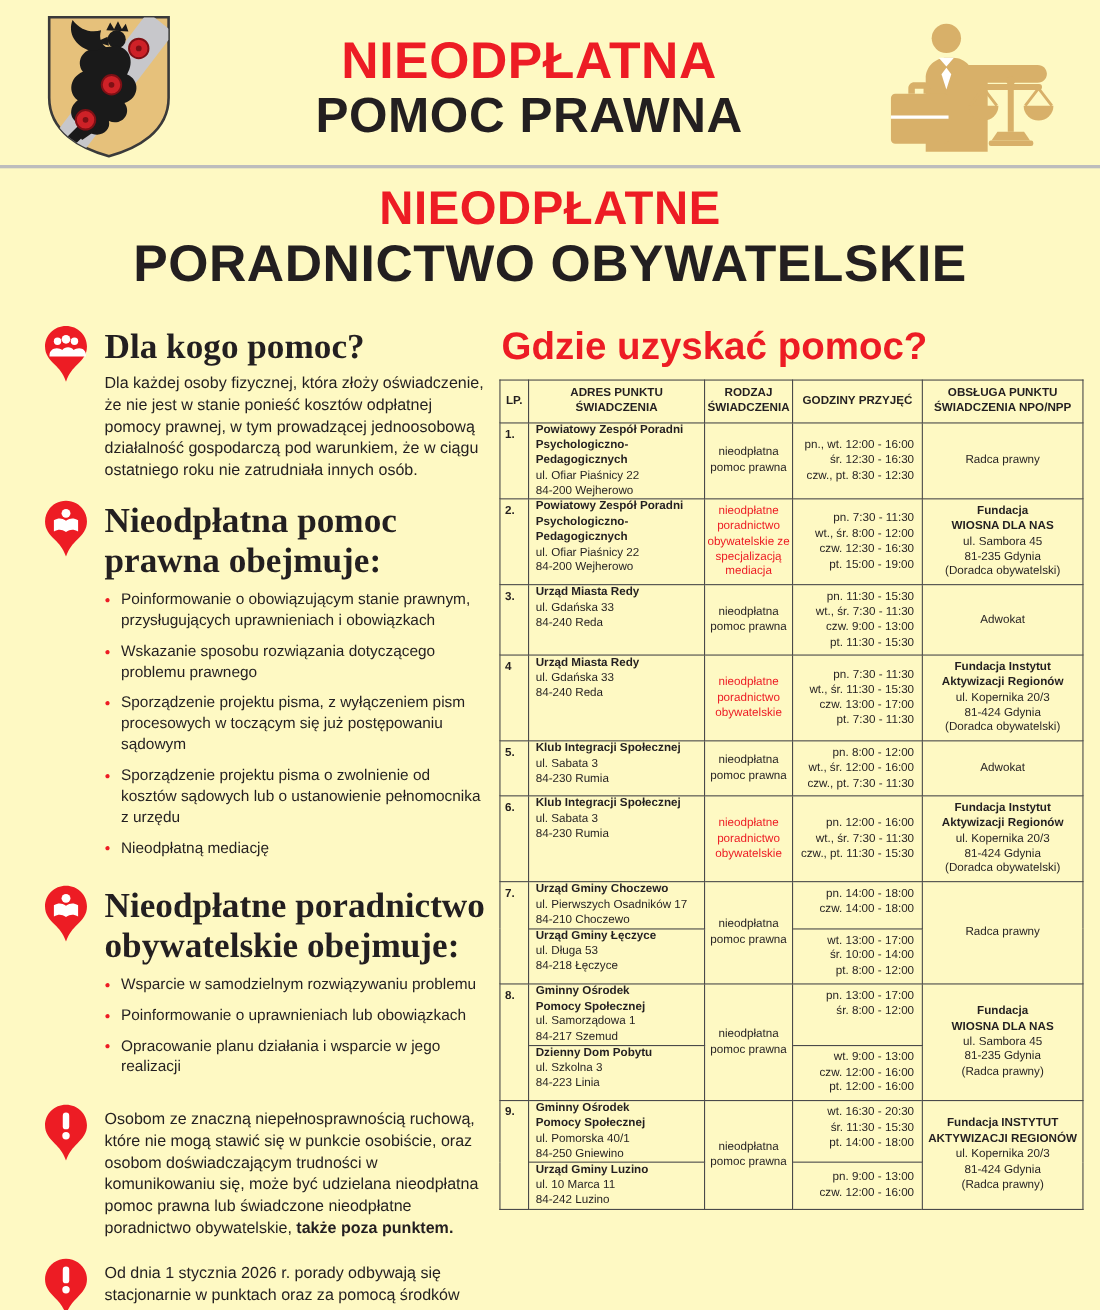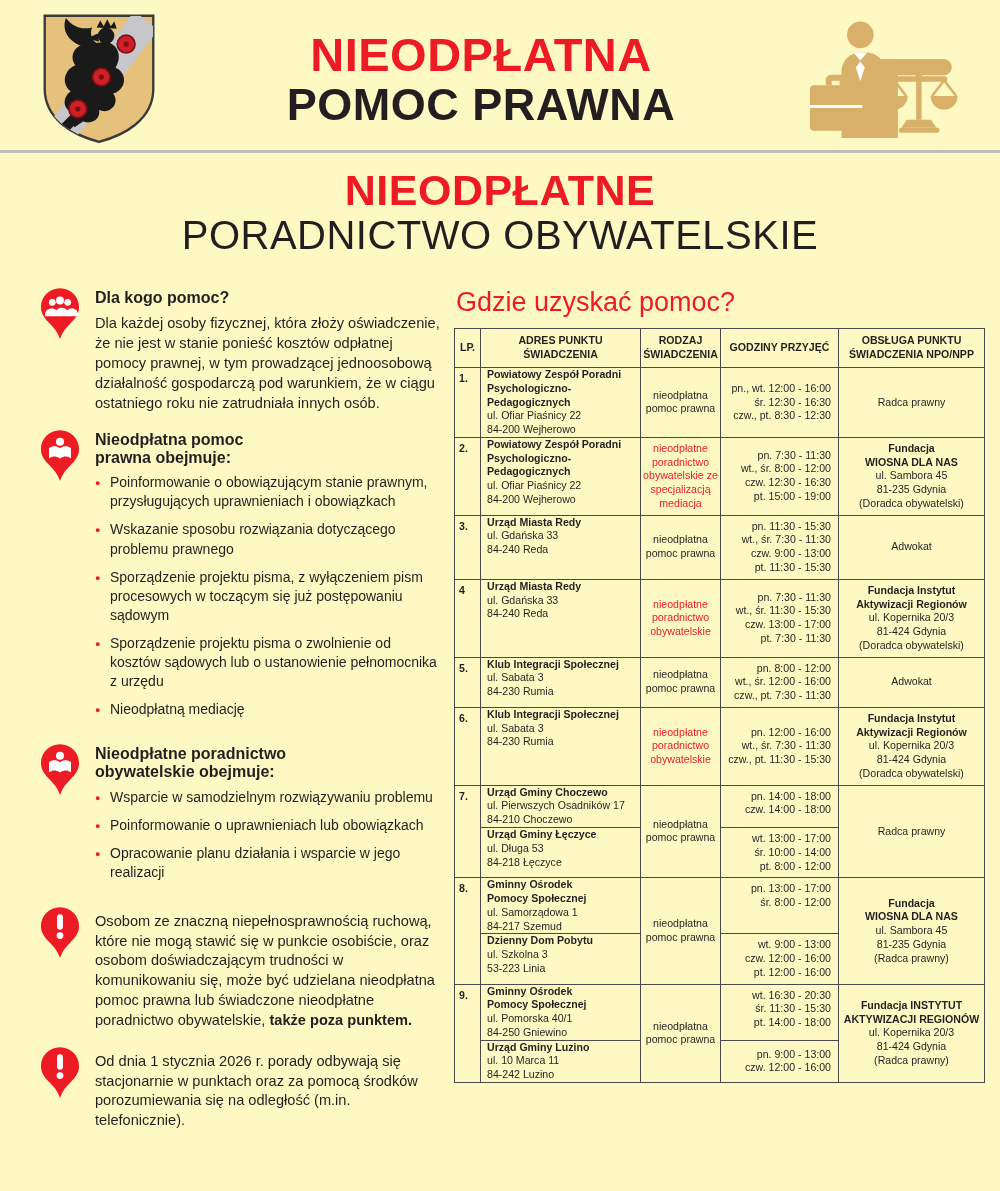--- a/index.html
+++ b/index.html
@@ -15,39 +15,39 @@
   .masthead-center { flex:1; text-align:center; }
   .m-title-red  { font-size:47px; font-weight:bold; color:#ed1c24; line-height:1.08; letter-spacing:.5px; }
   .m-title-black{ font-size:45px; font-weight:bold; color:#231f20; line-height:1.05; letter-spacing:.5px; }
   .lawyer { width:168px; flex:none; }
 
   .divider { height:3px; background:#bdbdbd; }
 
   
   .subtitle { text-align:center; padding-top:14px; }
   .sub-red   { font-size:43px; font-weight:bold; color:#ed1c24; line-height:1.1; letter-spacing:.5px; }
-  .sub-black { font-size:40px; font-weight:normal; color:#231f20; line-height:1.08; letter-spacing:.5px; }
+  .sub-black { font-size:47px; font-weight:bold; color:#231f20; line-height:1.08; letter-spacing:.5px; }
 
   
   .columns { display:flex; padding:30px 15px 0 38px; gap:12px; }
   .left-col { width:404px; flex:none; }
   .right-col { flex:1; min-width:0; }
 
   .sec { display:flex; gap:13px; margin-bottom:15px; }
   .pin { width:44px; height:54px; flex:none; }
   .sec-content { flex:1; padding-top:2px; }
-  .sec-content h2 { font-size:16px; font-weight:bold; line-height:1.12; margin-bottom:7px; white-space:pre-line; color:#231f20; }
+  .sec-content h2 { font-size:32px; font-weight:bold; line-height:1.12; margin-bottom:7px; white-space:pre-line; color:#231f20;font-family:Liberation Serif, serif; }
   .sec-body { font-size:14.6px; line-height:1.36; }
   .sec-body b { font-weight:bold; }
   .sec ul { list-style:none; font-size:14px; line-height:1.36; margin-top:2px; }
   .sec li { padding-left:15px; position:relative; margin-bottom:9px; }
   .sec li::before { content:"●"; color:#ed1c24; font-size:9px; position:absolute; left:0; top:4px; }
 
   
-  .where-heading { color:#ed1c24; font-size:27px; font-weight:normal; margin:0 0 10px 2px; }
+  .where-heading { color:#ed1c24; font-size:35px; font-weight:bold; margin:0 0 10px 2px; }
   table.points { border-collapse:collapse; width:100%; font-size:10.6px; line-height:1.3; }
   .points th, .points td { border:1px solid #4a4a4a; }
   .points th { font-weight:bold; text-align:center; vertical-align:middle; padding:5px 2px; white-space:pre-line; font-size:10.6px; }
   td.lp   { font-weight:bold; vertical-align:top; padding:4px 2px 4px 4px; }
   td.addr { vertical-align:top; padding:0 6px; }
   .addr-name { font-weight:bold; white-space:pre-line; }
   .addr-rest { white-space:pre-line; }
   td.svc  { text-align:center; vertical-align:middle; padding:3px 2px; white-space:pre-line; }
   td.svc.svc-red { color:#ed1c24; }
   td.hrs  { text-align:right; vertical-align:middle; padding:4px 7px 4px 2px; white-space:pre-line; }
@@ -417,21 +417,21 @@
 WIOSNA DLA NAS</div>
                 <div class="prov-rest">ul. Sambora 45
 81-235 Gdynia
 (Radca prawny)</div>
               </td>
           </tr>
           <tr>
             <td class="addr">
                 <div class="addr-name">Dzienny Dom Pobytu</div>
                 <div class="addr-rest">ul. Szkolna 3
-53-223 Linia</div>
+84-223 Linia</div>
               </td>
             <td class="hrs">wt. 9:00 - 13:00
 czw. 12:00 - 16:00
 pt. 12:00 - 16:00</td>
           </tr>
 
           <tr>
             <td class="lp" rowspan="2">9.</td>
             <td class="addr">
                 <div class="addr-name">Gminny Ośrodek

